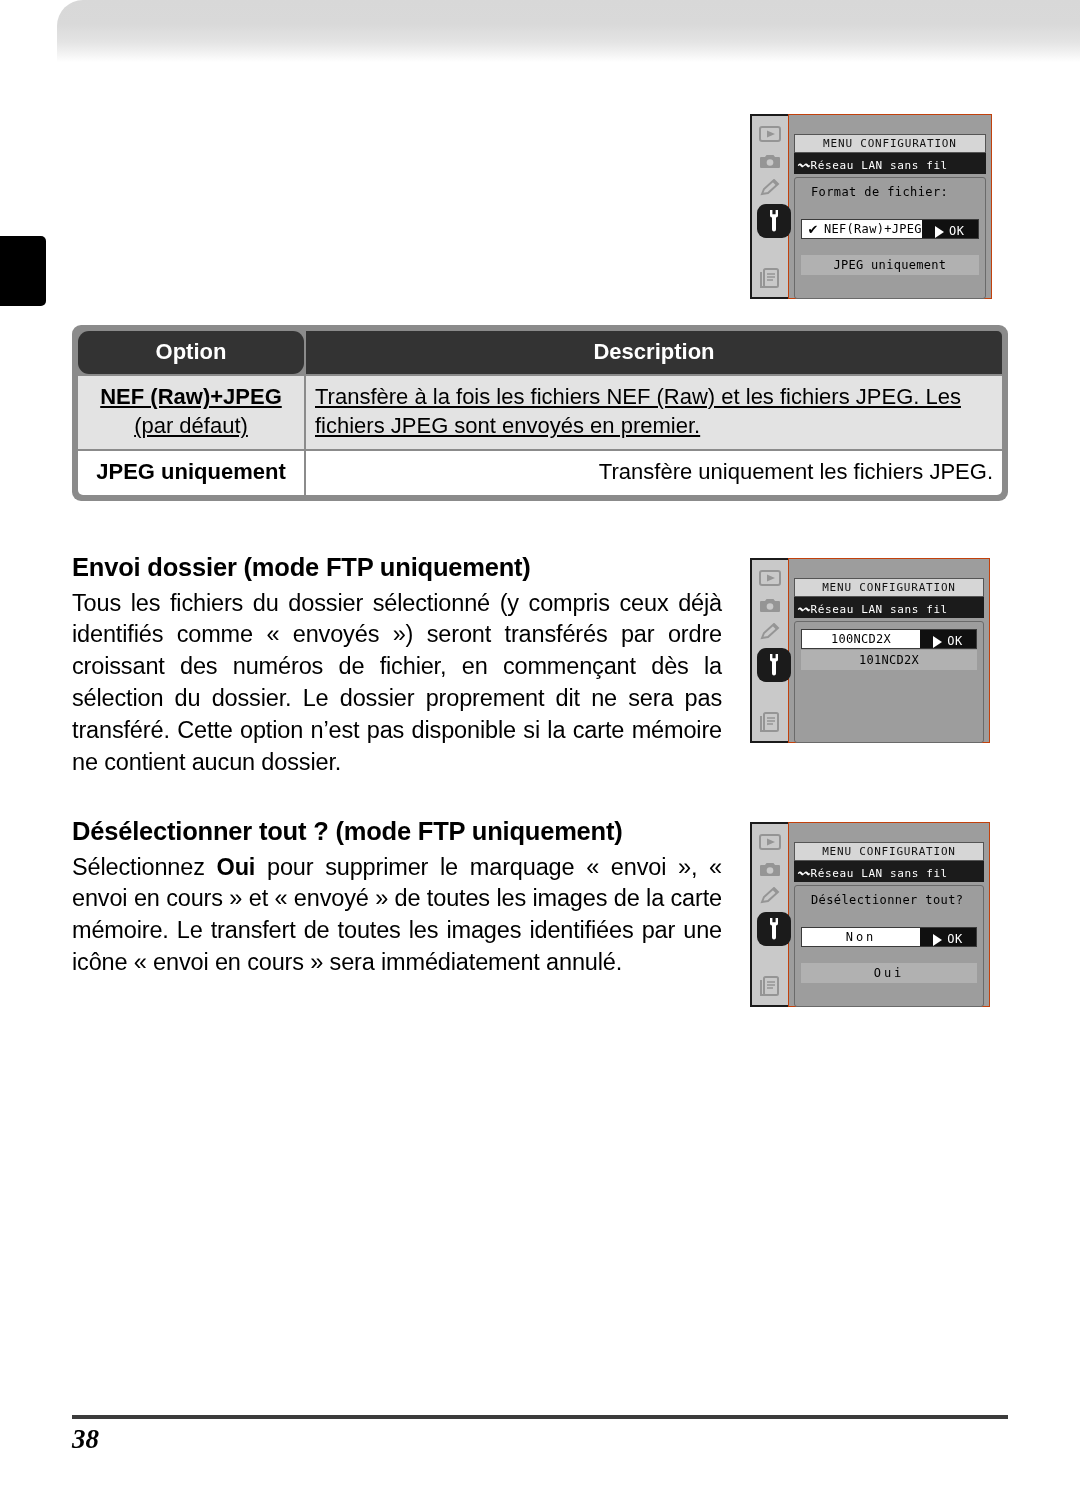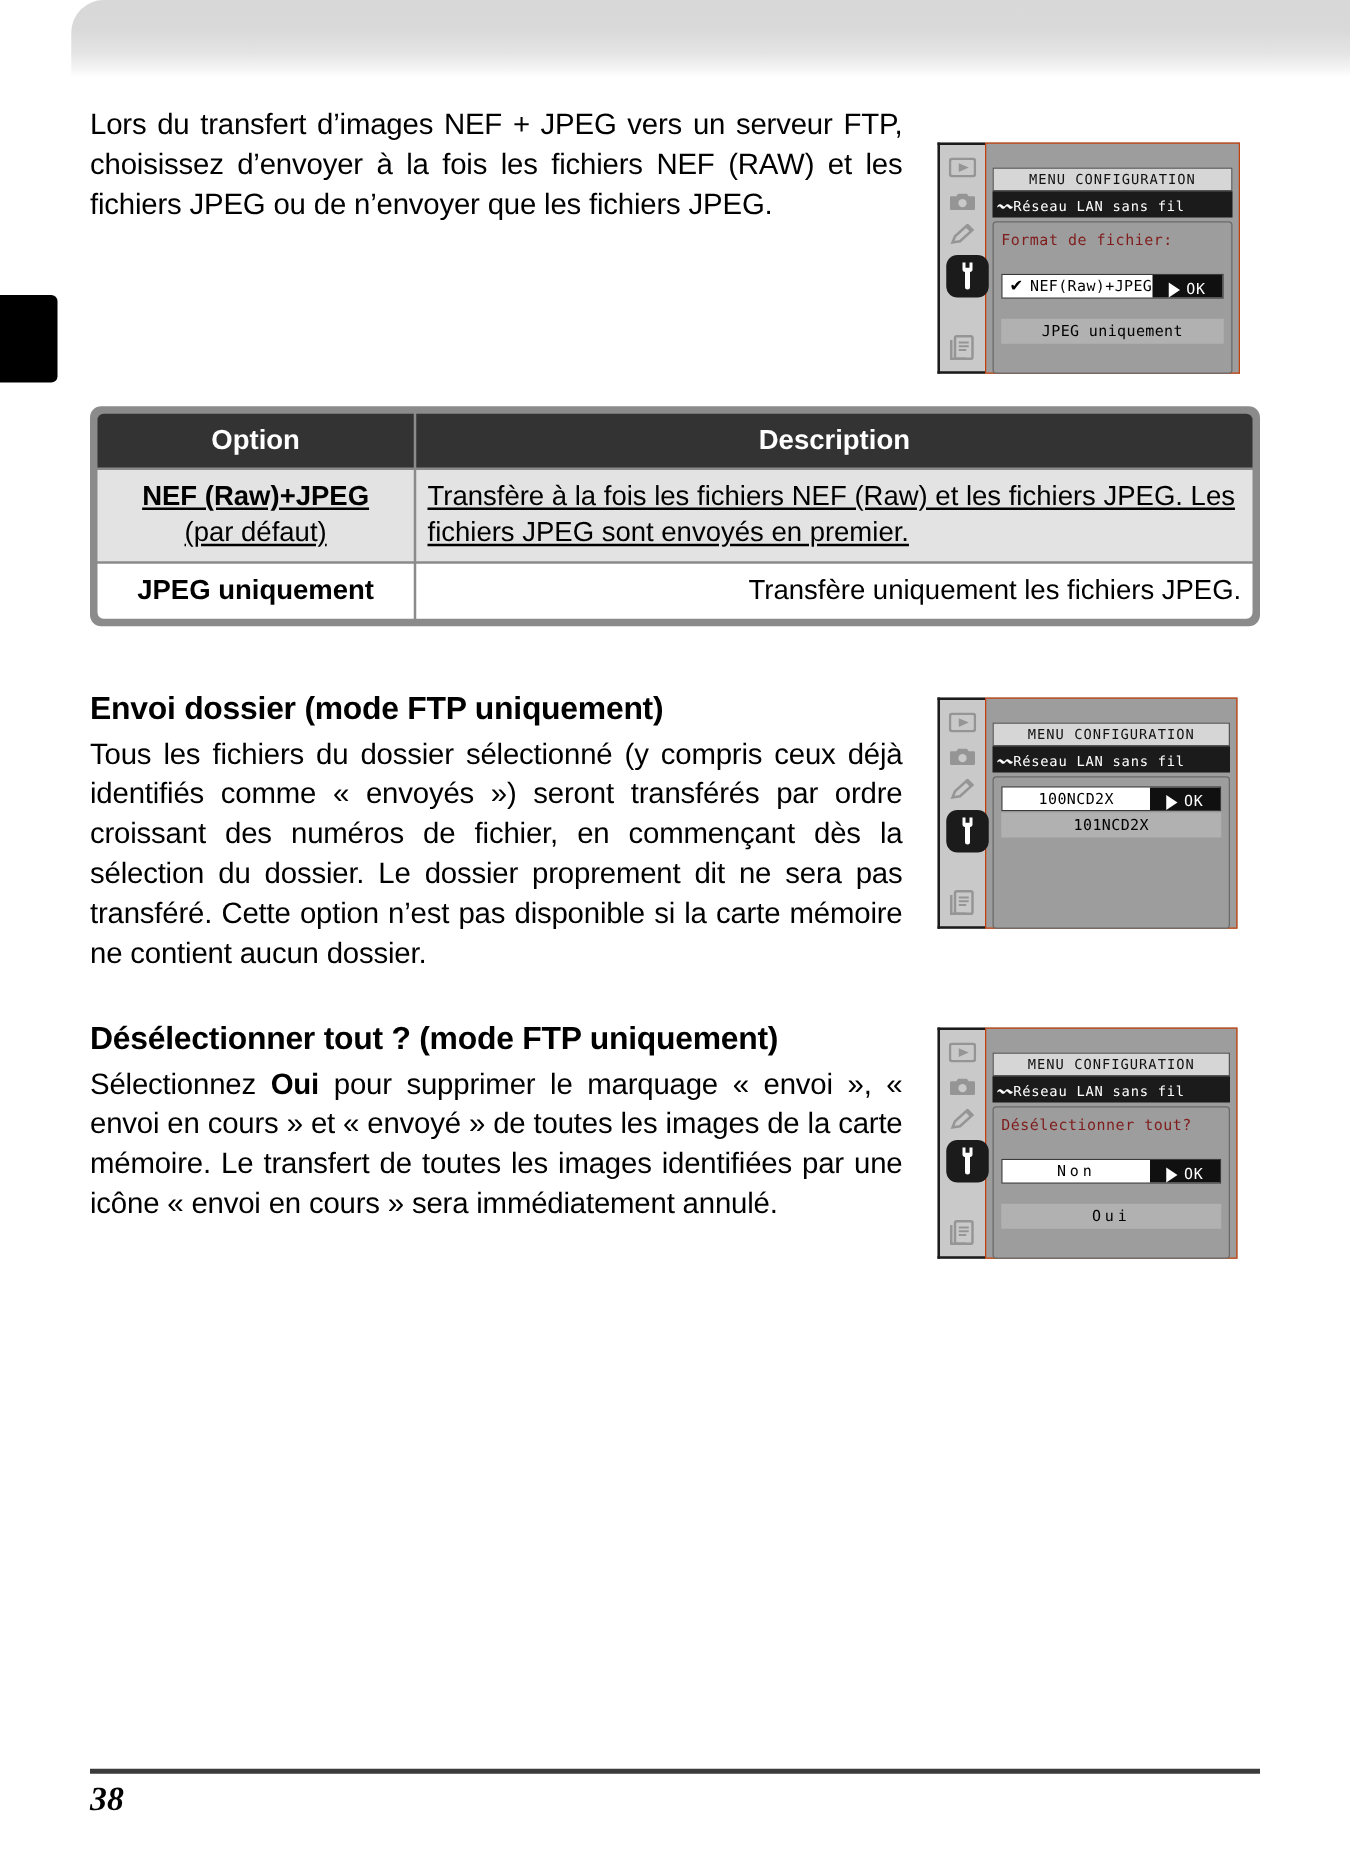--- a/index.html
+++ b/index.html
@@ -155,23 +155,24 @@
     background: #9d9d9d;
     border: 1px solid #6a6a6a;
     border-radius: 3px;
     height: 122px;
     box-sizing: border-box;
     padding: 7px 6px;
     position: relative;
   }
   .lcd-prompt {
     font-size: 12px;
-    color: #7f1d1d;
+    color: #000000;
     letter-spacing: 0.4px;
     margin-bottom: 4px;
+    margin-left: 10px;
   }
   .lcd-option {
     position: relative;
     height: 20px;
     display: flex;
     align-items: center;
     box-sizing: border-box;
   }
   .lcd-option.selected {
     background: #ffffff;
@@ -233,21 +234,21 @@
     table-layout: fixed;
   }
   .opt-table th {
     background: #333333;
     color: #ffffff;
     font-size: 22px;
     font-weight: bold;
     padding: 8px 0 9px;
     text-align: center;
   }
-  .opt-table th.th-opt { width: 253px; border-top-left-radius: 5px; }
+  .opt-table th.th-opt { width: 226px; border-top-left-radius: 5px; border-radius: 11px; }
   .opt-table th.th-desc { border-top-right-radius: 5px; }
   .opt-table td {
     font-size: 22px;
     vertical-align: top;
     padding: 6px 9px 9px;
     line-height: 1.32;
   }
   .opt-table tr.row-shaded td { background: #e3e3e3; text-decoration: underline; }
   .opt-table tr.row-plain td { background: #ffffff; }
   td.cell-option {
@@ -288,21 +289,20 @@
 </head>
 <body>
 
 <div class="top-band"></div>
 <div class="chapter-tab"></div>
 
 <div class="content">
 
   <div class="block" style="height:215px;">
     <div class="text-col">
-      <p class="body-text">Lors du transfert d’images NEF + JPEG vers un serveur FTP, choisissez d’envoyer à la fois les fichiers NEF (RAW) et les fichiers JPEG ou de n’envoyer que les fichiers JPEG.</p>
     </div>
 
     <div class="lcd-figure" style="left:678px; top:30px;">
       <div class="lcd-body">
         <div class="lcd-rail">
           <span class="rail-icon">
             <svg width="22" height="16" viewBox="0 0 22 16">
                 <rect x="1" y="1" width="20" height="14" rx="2" fill="none" stroke="currentColor" stroke-width="2"></rect>
                 <polygon points="8,4.5 16,8 8,11.5" fill="currentColor"></polygon>
               </svg>

